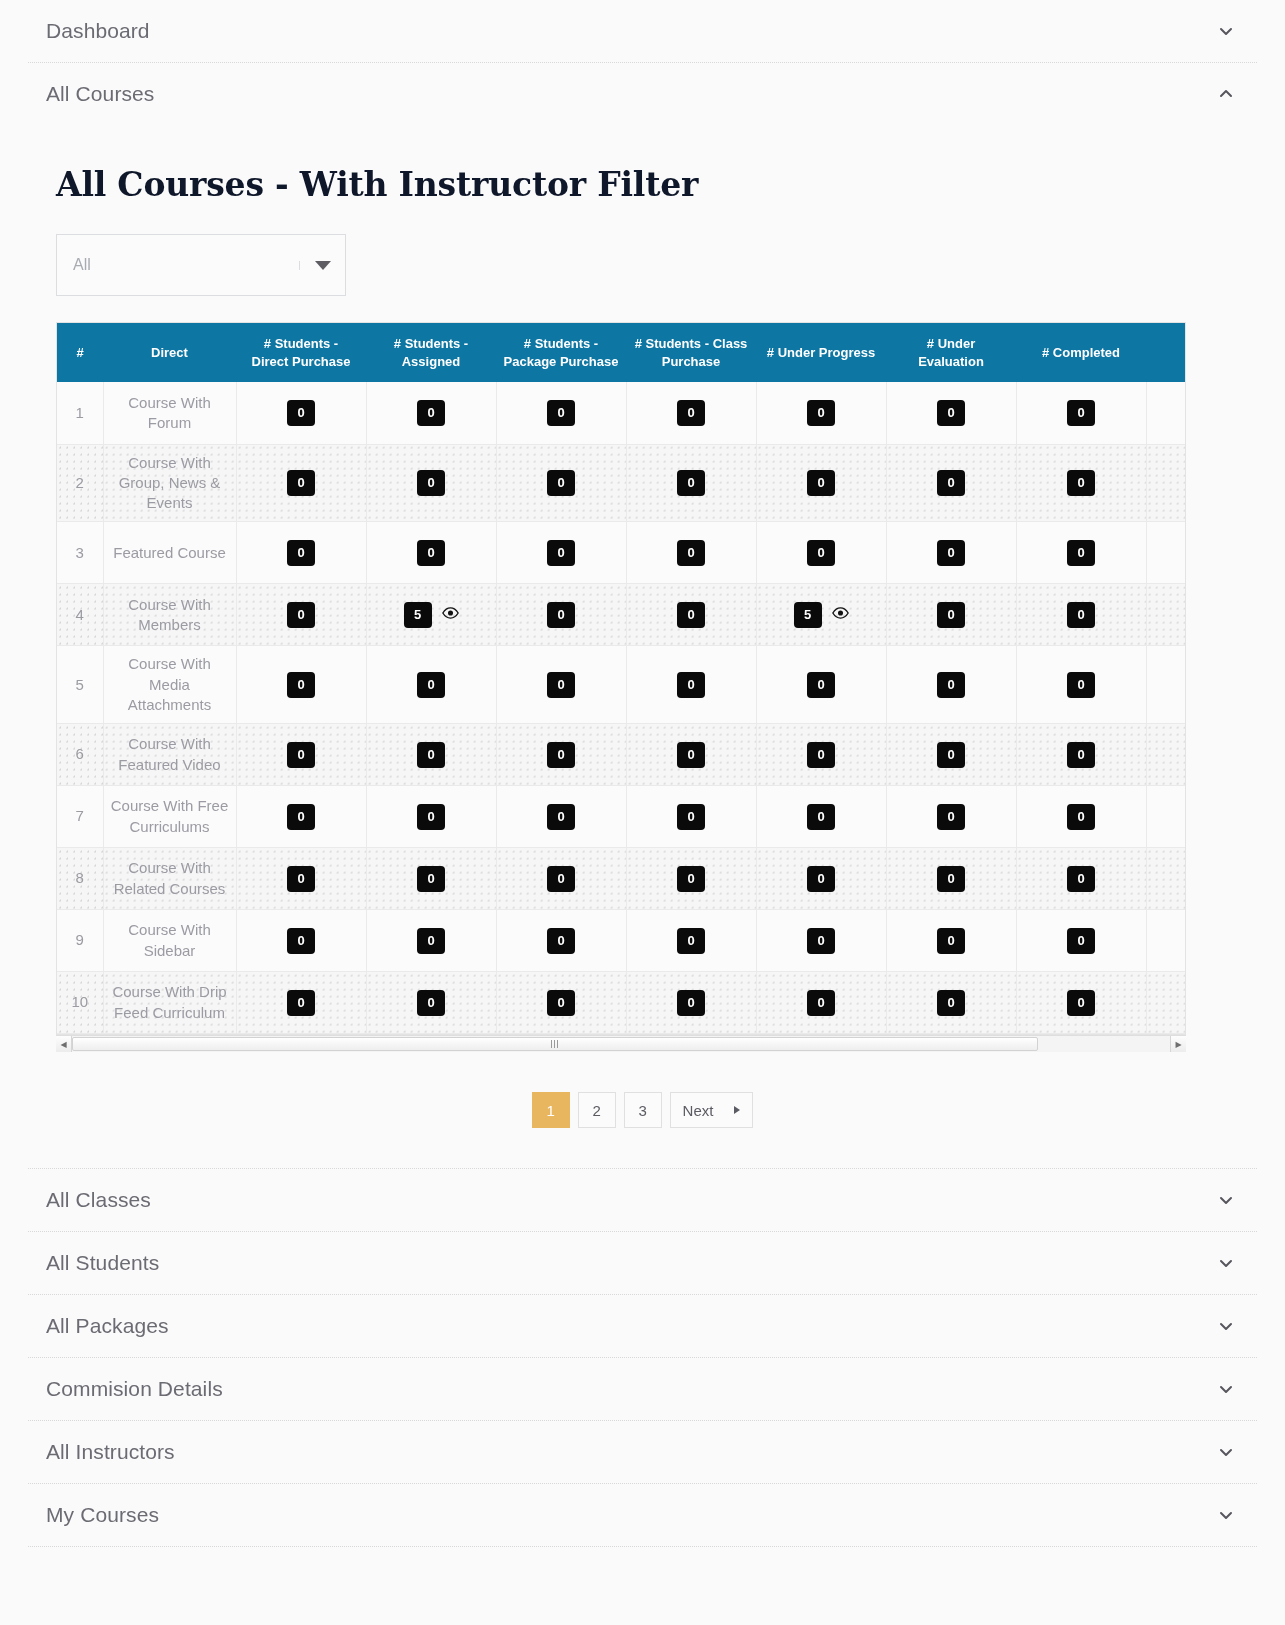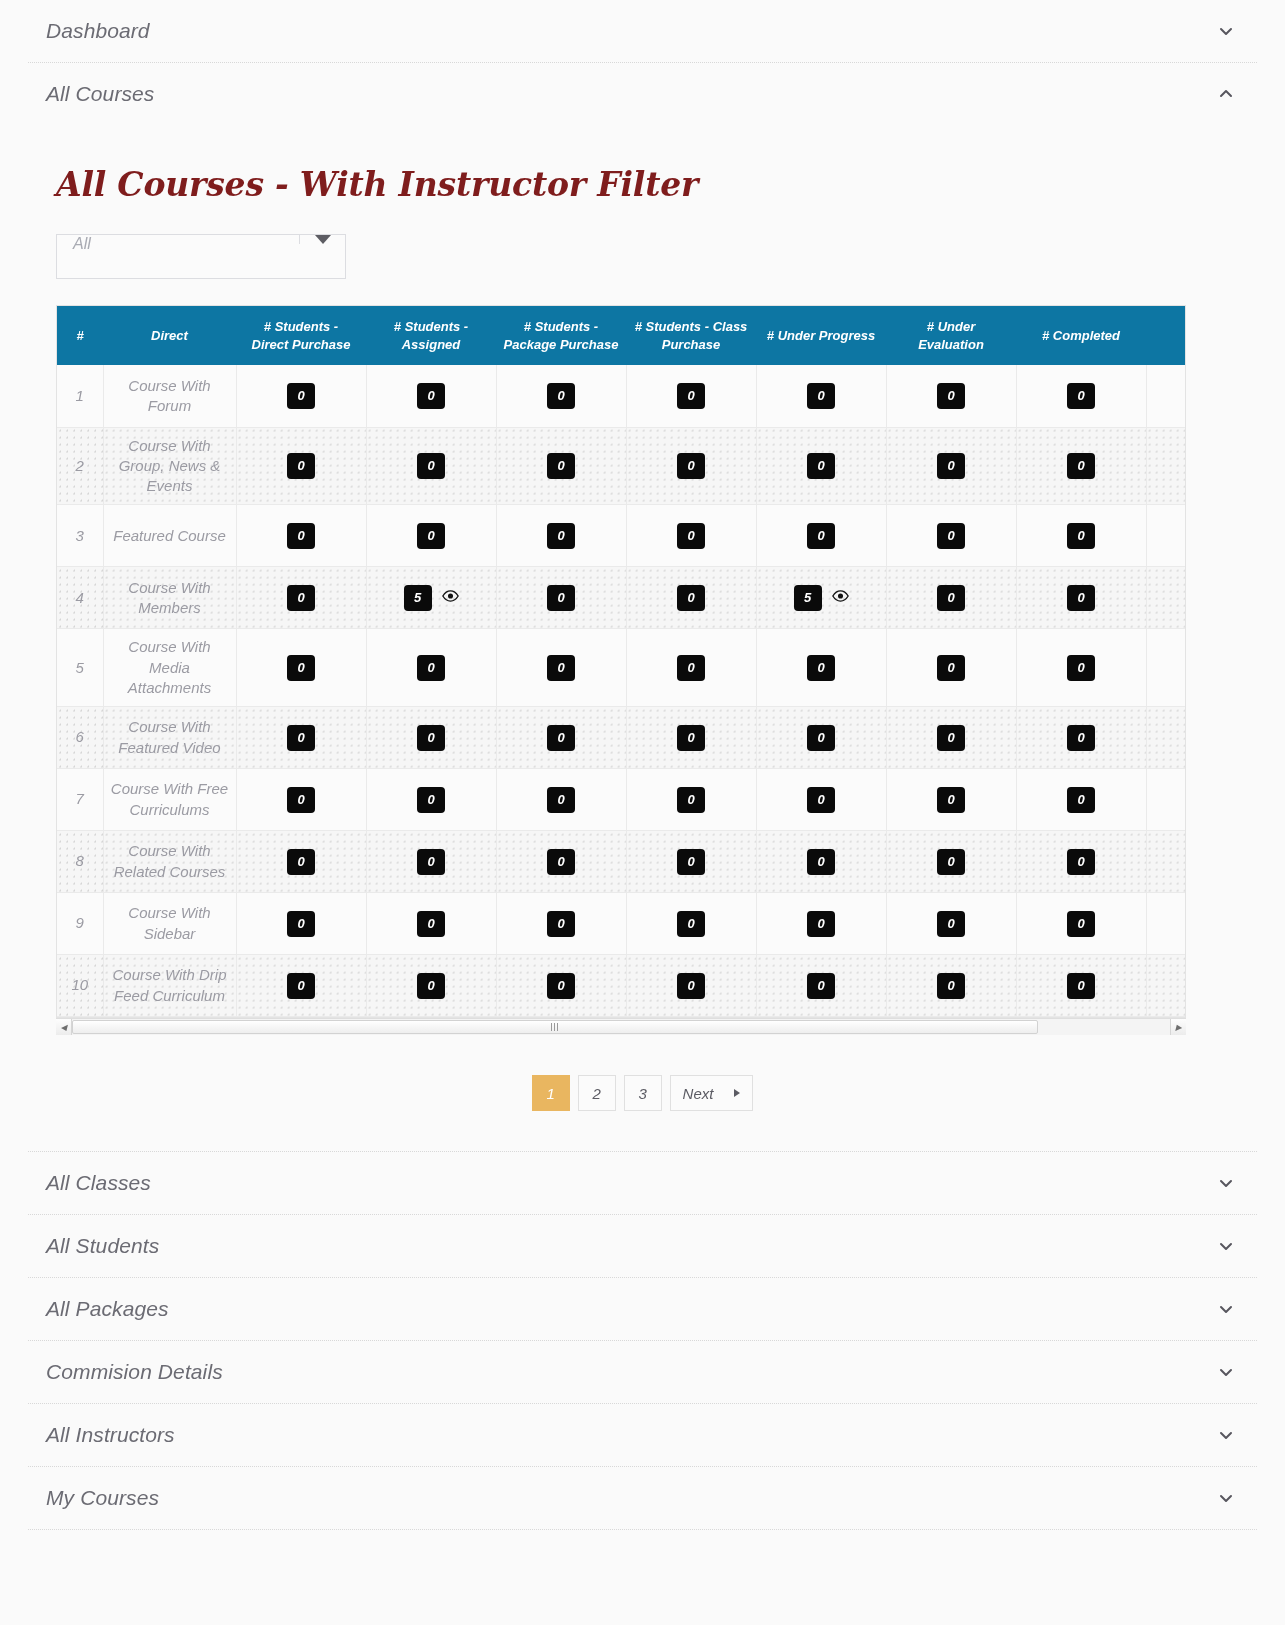--- a/index.html
+++ b/index.html
@@ -13,21 +13,20 @@
     width: 1285px;
     min-height: 1625px;
     background: #fafafa;
     position: relative;
   }
 
   
   .accordion {
     margin: 0 28px;
     background: #fbfbfb;
-    font-style: italic;
   }
   .acc-section {
     border-bottom: 1px dotted #d8d8d8;
     background: #fafafa;
   }
   .acc-head {
     display: flex;
     align-items: center;
     justify-content: space-between;
     padding: 18px 22px 18px 18px;
@@ -49,31 +48,31 @@
 
   
   .acc-body {
     padding: 22px 28px 40px 28px;
     background: #fafafa;
   }
   .panel-title {
     font-family: "DejaVu Serif", "Liberation Serif", serif;
     font-weight: 700;
     font-size: 33px;
-    color: #7f1d1d;
+    color: #0f172a;
     margin: 18px 0 30px 0;
     letter-spacing: -0.2px;
   }
 
   
   .sel-wrap {
     display: inline-flex;
-    align-items: flex-start;
+    align-items: center;
     width: 290px;
-    height: 45px;
+    height: 62px;
     border: 1px solid #dcdde1;
     background: #fbfbfb;
     margin-bottom: 26px;
   }
   .sel-value {
     flex: 1;
     display: flex;
     align-items: center;
     padding: 0 16px;
     font-size: 16px;

